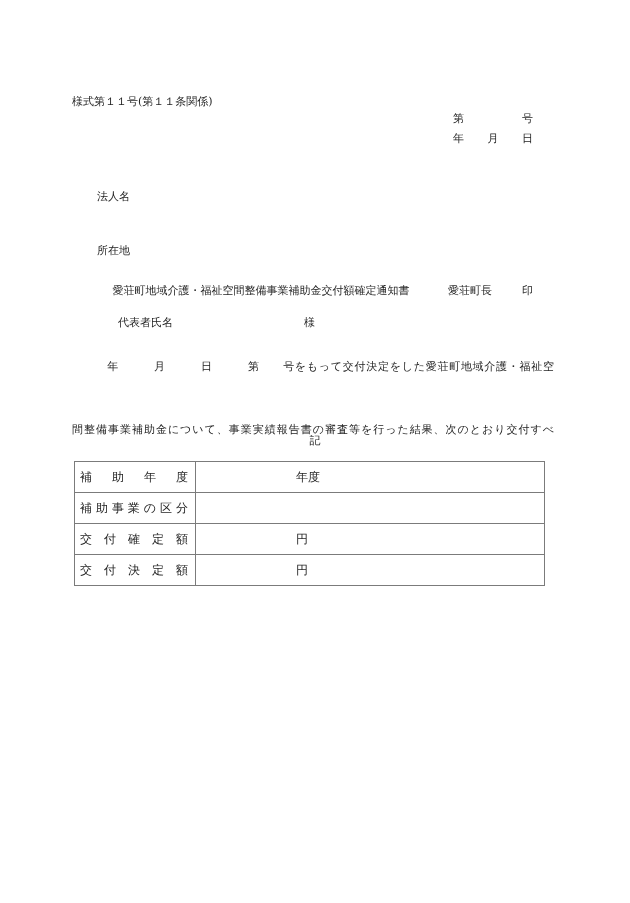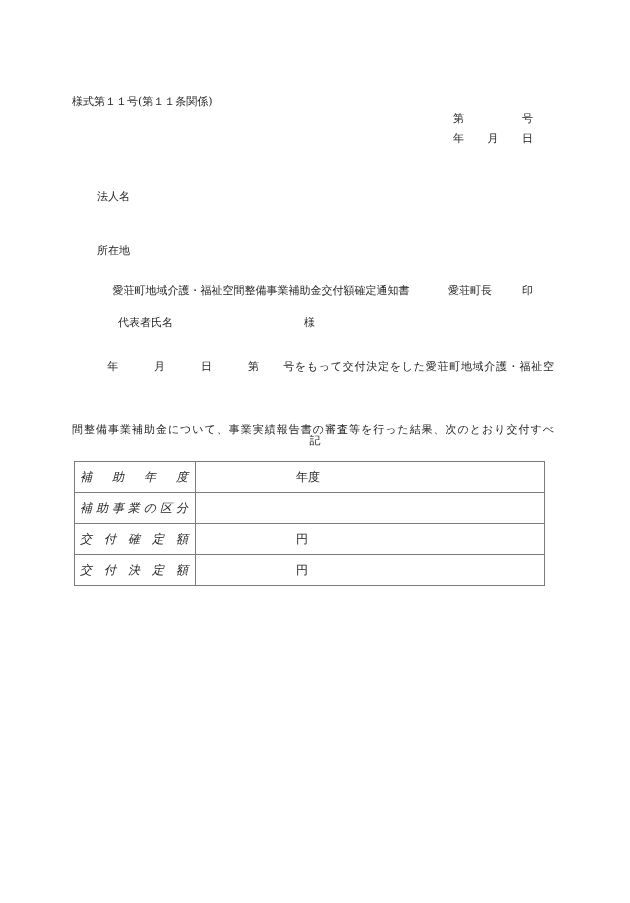--- a/index.html
+++ b/index.html
@@ -29,21 +29,21 @@
     font-size:12px;color:#1f1f1f;
   }
   .notice-table td{
     border:1px solid #7b7b7b;
     height:30px;padding:0;vertical-align:middle;
   }
   .notice-table .th{
     width:108px;
     padding:0 7px 0 5px;
     text-align:justify;text-align-last:justify;
-    line-height:30px;white-space:normal;font-style:italic;
+    line-height:30px;white-space:normal;
   }
   .notice-table .tv{
     text-align:left;padding-left:100px;line-height:30px;
   }
 </style>
 </head>
 <body>
 
 <div class="page">
 

